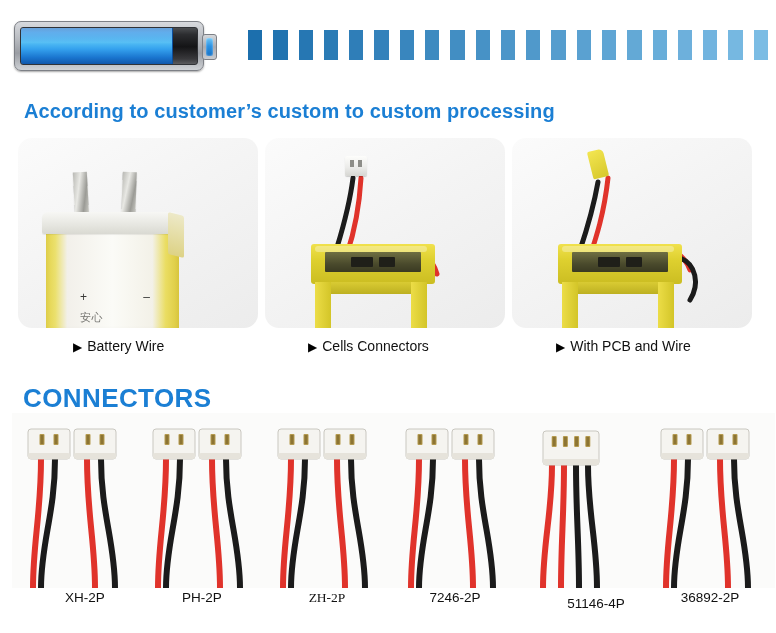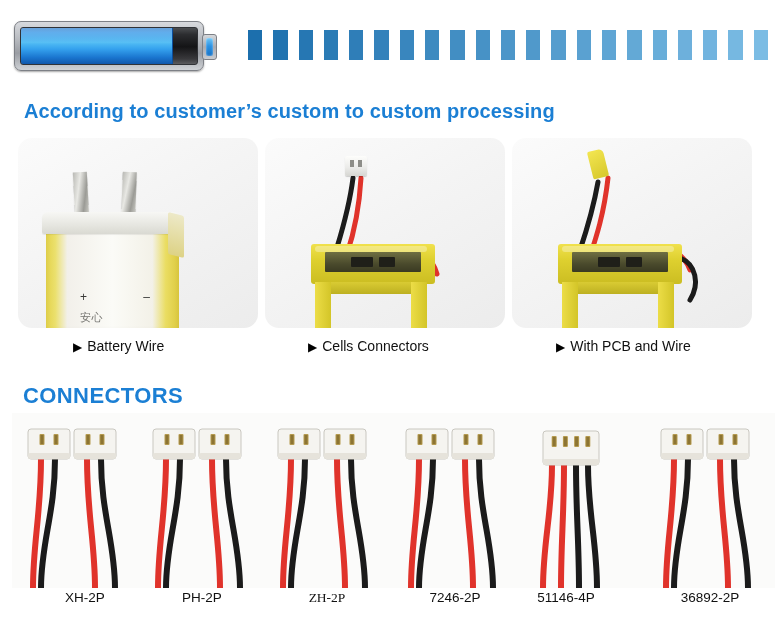--- a/index.html
+++ b/index.html
@@ -113,21 +113,21 @@
     left: 24px; top: 100px;
     font-size: 20px;
     font-weight: bold;
     color: #1b7fd4;
     letter-spacing: .1px;
     white-space: nowrap;
   }
   .connectors-heading {
     position: absolute;
     left: 23px; top: 383px;
-    font-size: 22px;
+    font-size: 26px;
     font-weight: bold;
     color: #1b7fd4;
     letter-spacing: .4px;
   }
 
   
   .photo-row {
     position: absolute;
     left: 18px; top: 138px;
     width: 740px; height: 190px;
@@ -591,15 +591,15 @@
         <rect x="87.5" y="21" width="5" height="11" rx="1" fill="#b59a4e"></rect>
         <rect x="88.5" y="22" width="3" height="9" fill="#8c7433"></rect>
       </svg>
     </div>
   </div>
 <div class="conn-label-row" id="conn-label-row">
     <div class="conn-label" style="left: 20px;">XH-2P</div>
     <div class="conn-label" style="left: 137px;">PH-2P</div>
     <div class="conn-label" style="left: 262px; font-family: Liberation Serif, serif;">ZH-2P</div>
     <div class="conn-label" style="left: 390px;">7246-2P</div>
-    <div class="conn-label" style="left: 501px;">51146-4P</div>
+    <div class="conn-label" style="left: 531px; margin-top: 6px;">51146-4P</div>
     <div class="conn-label" style="left: 645px;">36892-2P</div>
   </div>
 
 </body></html>

